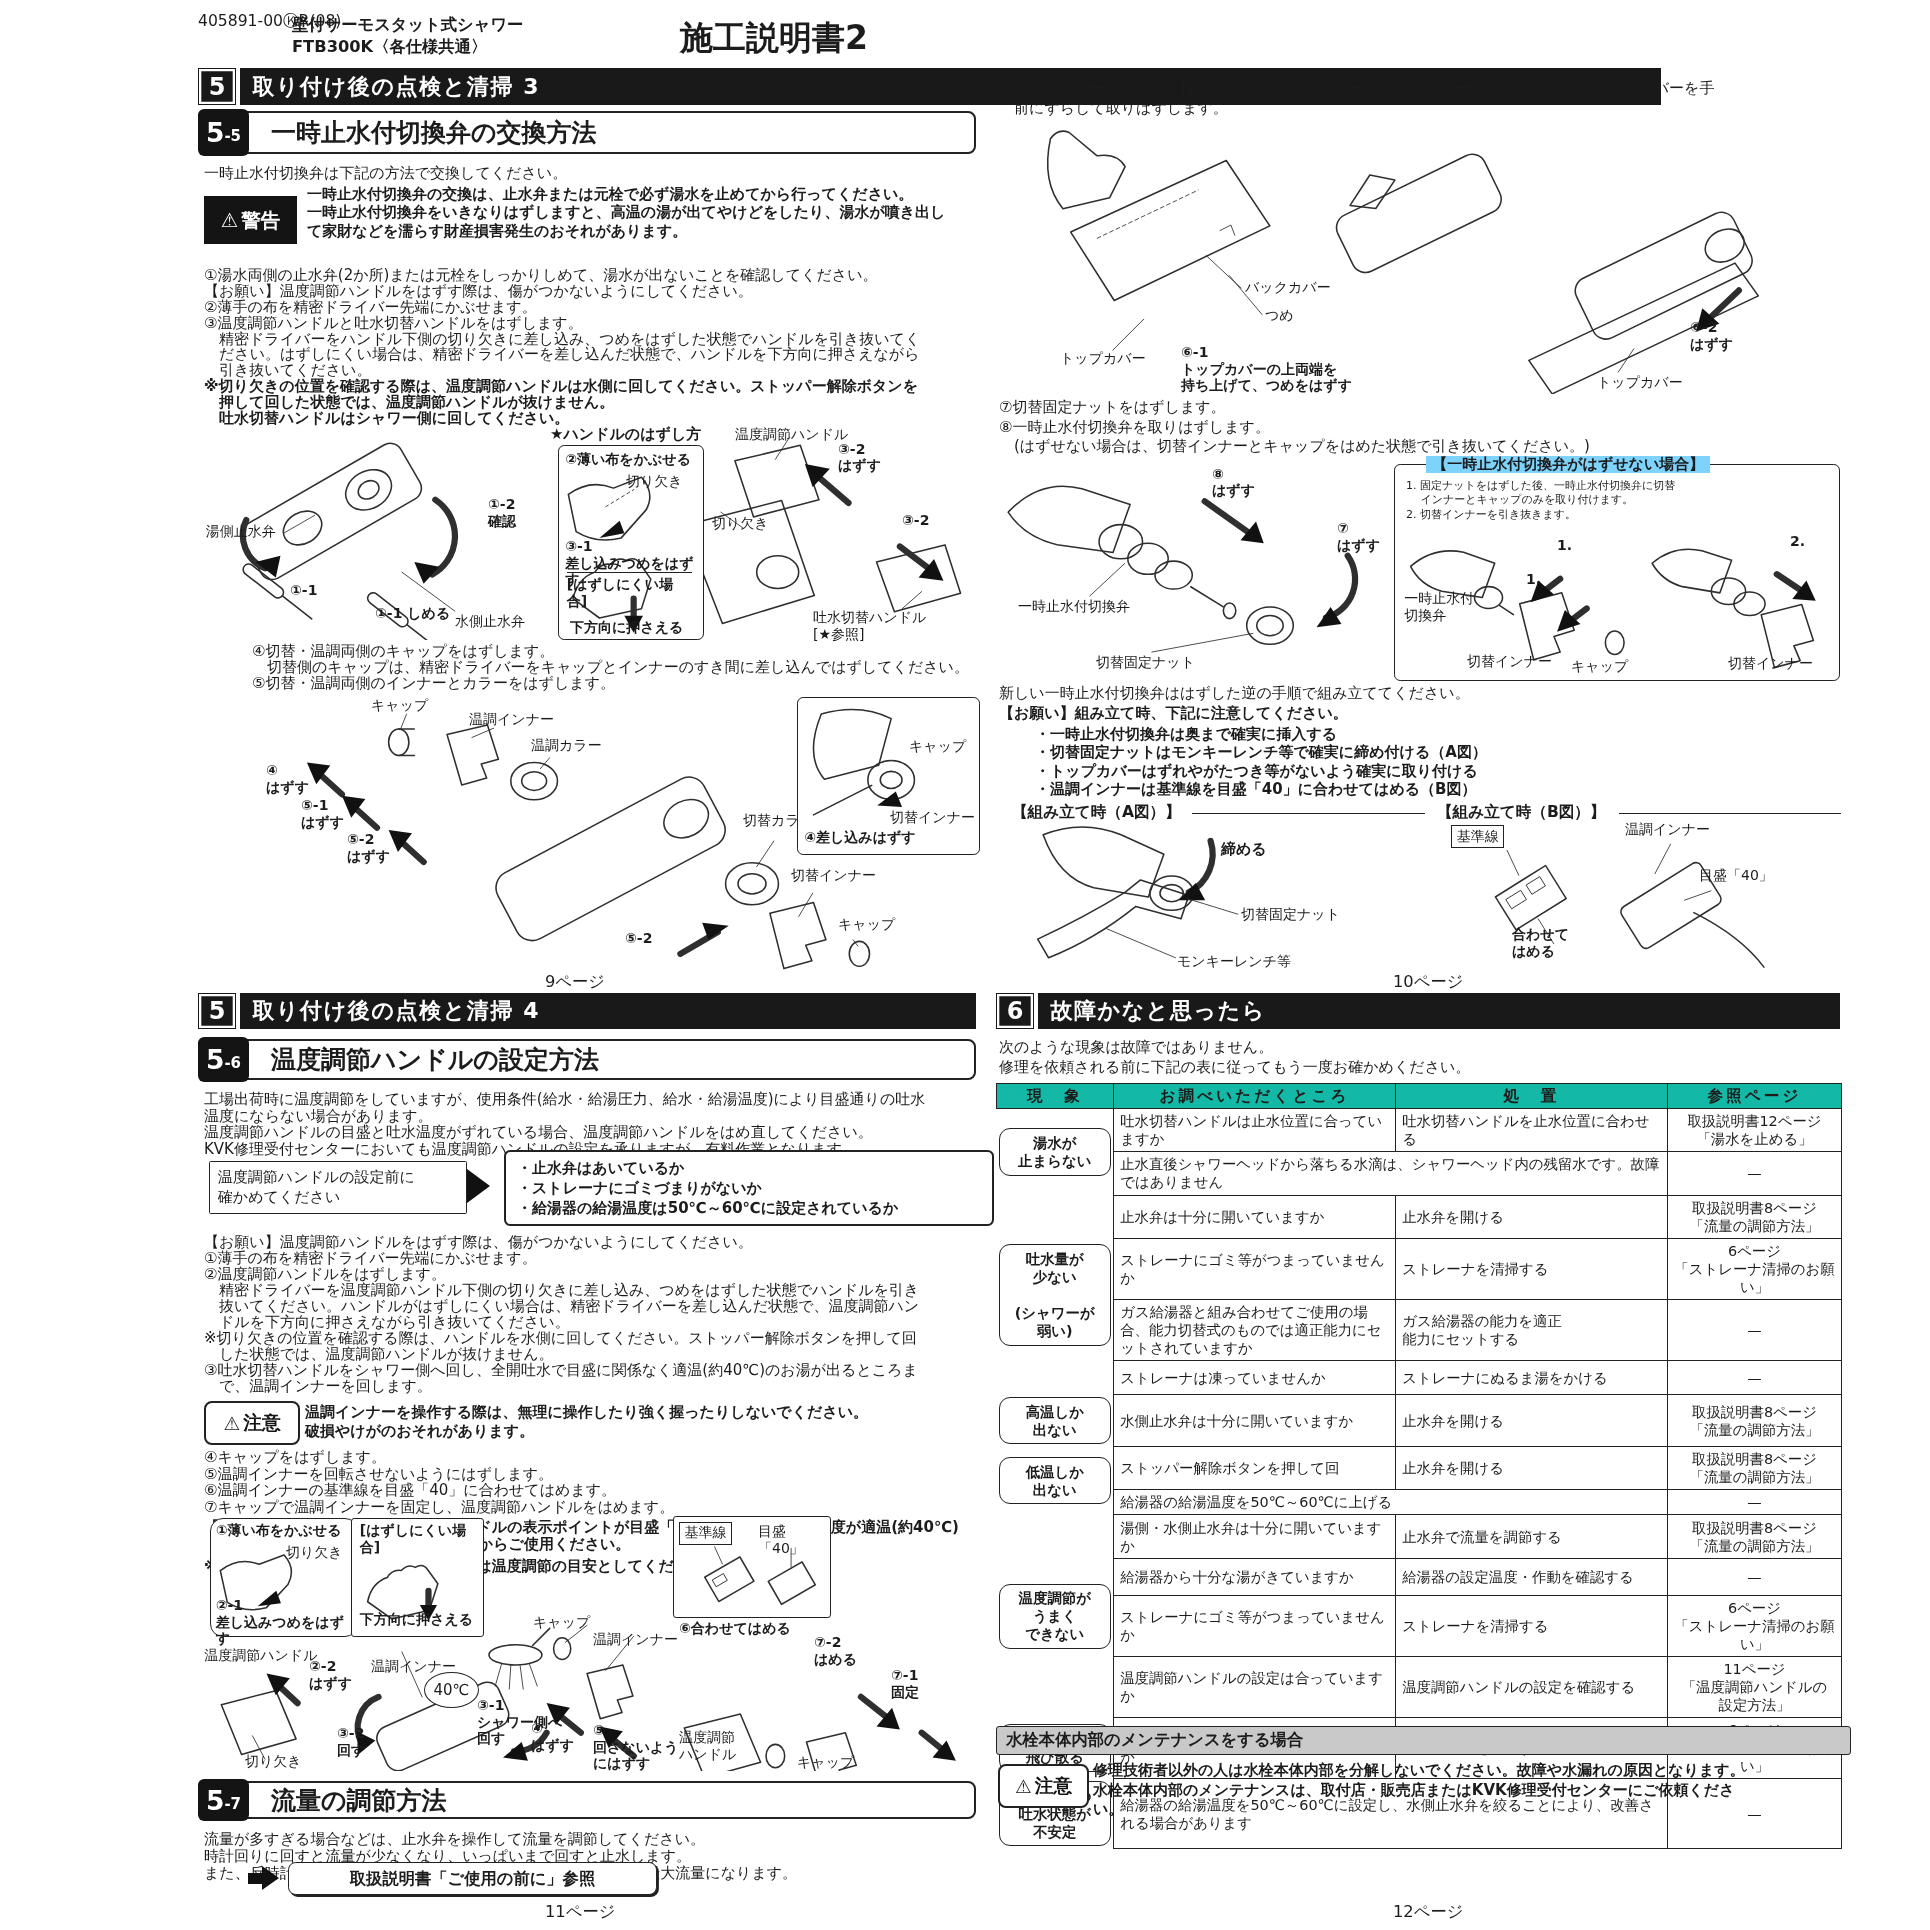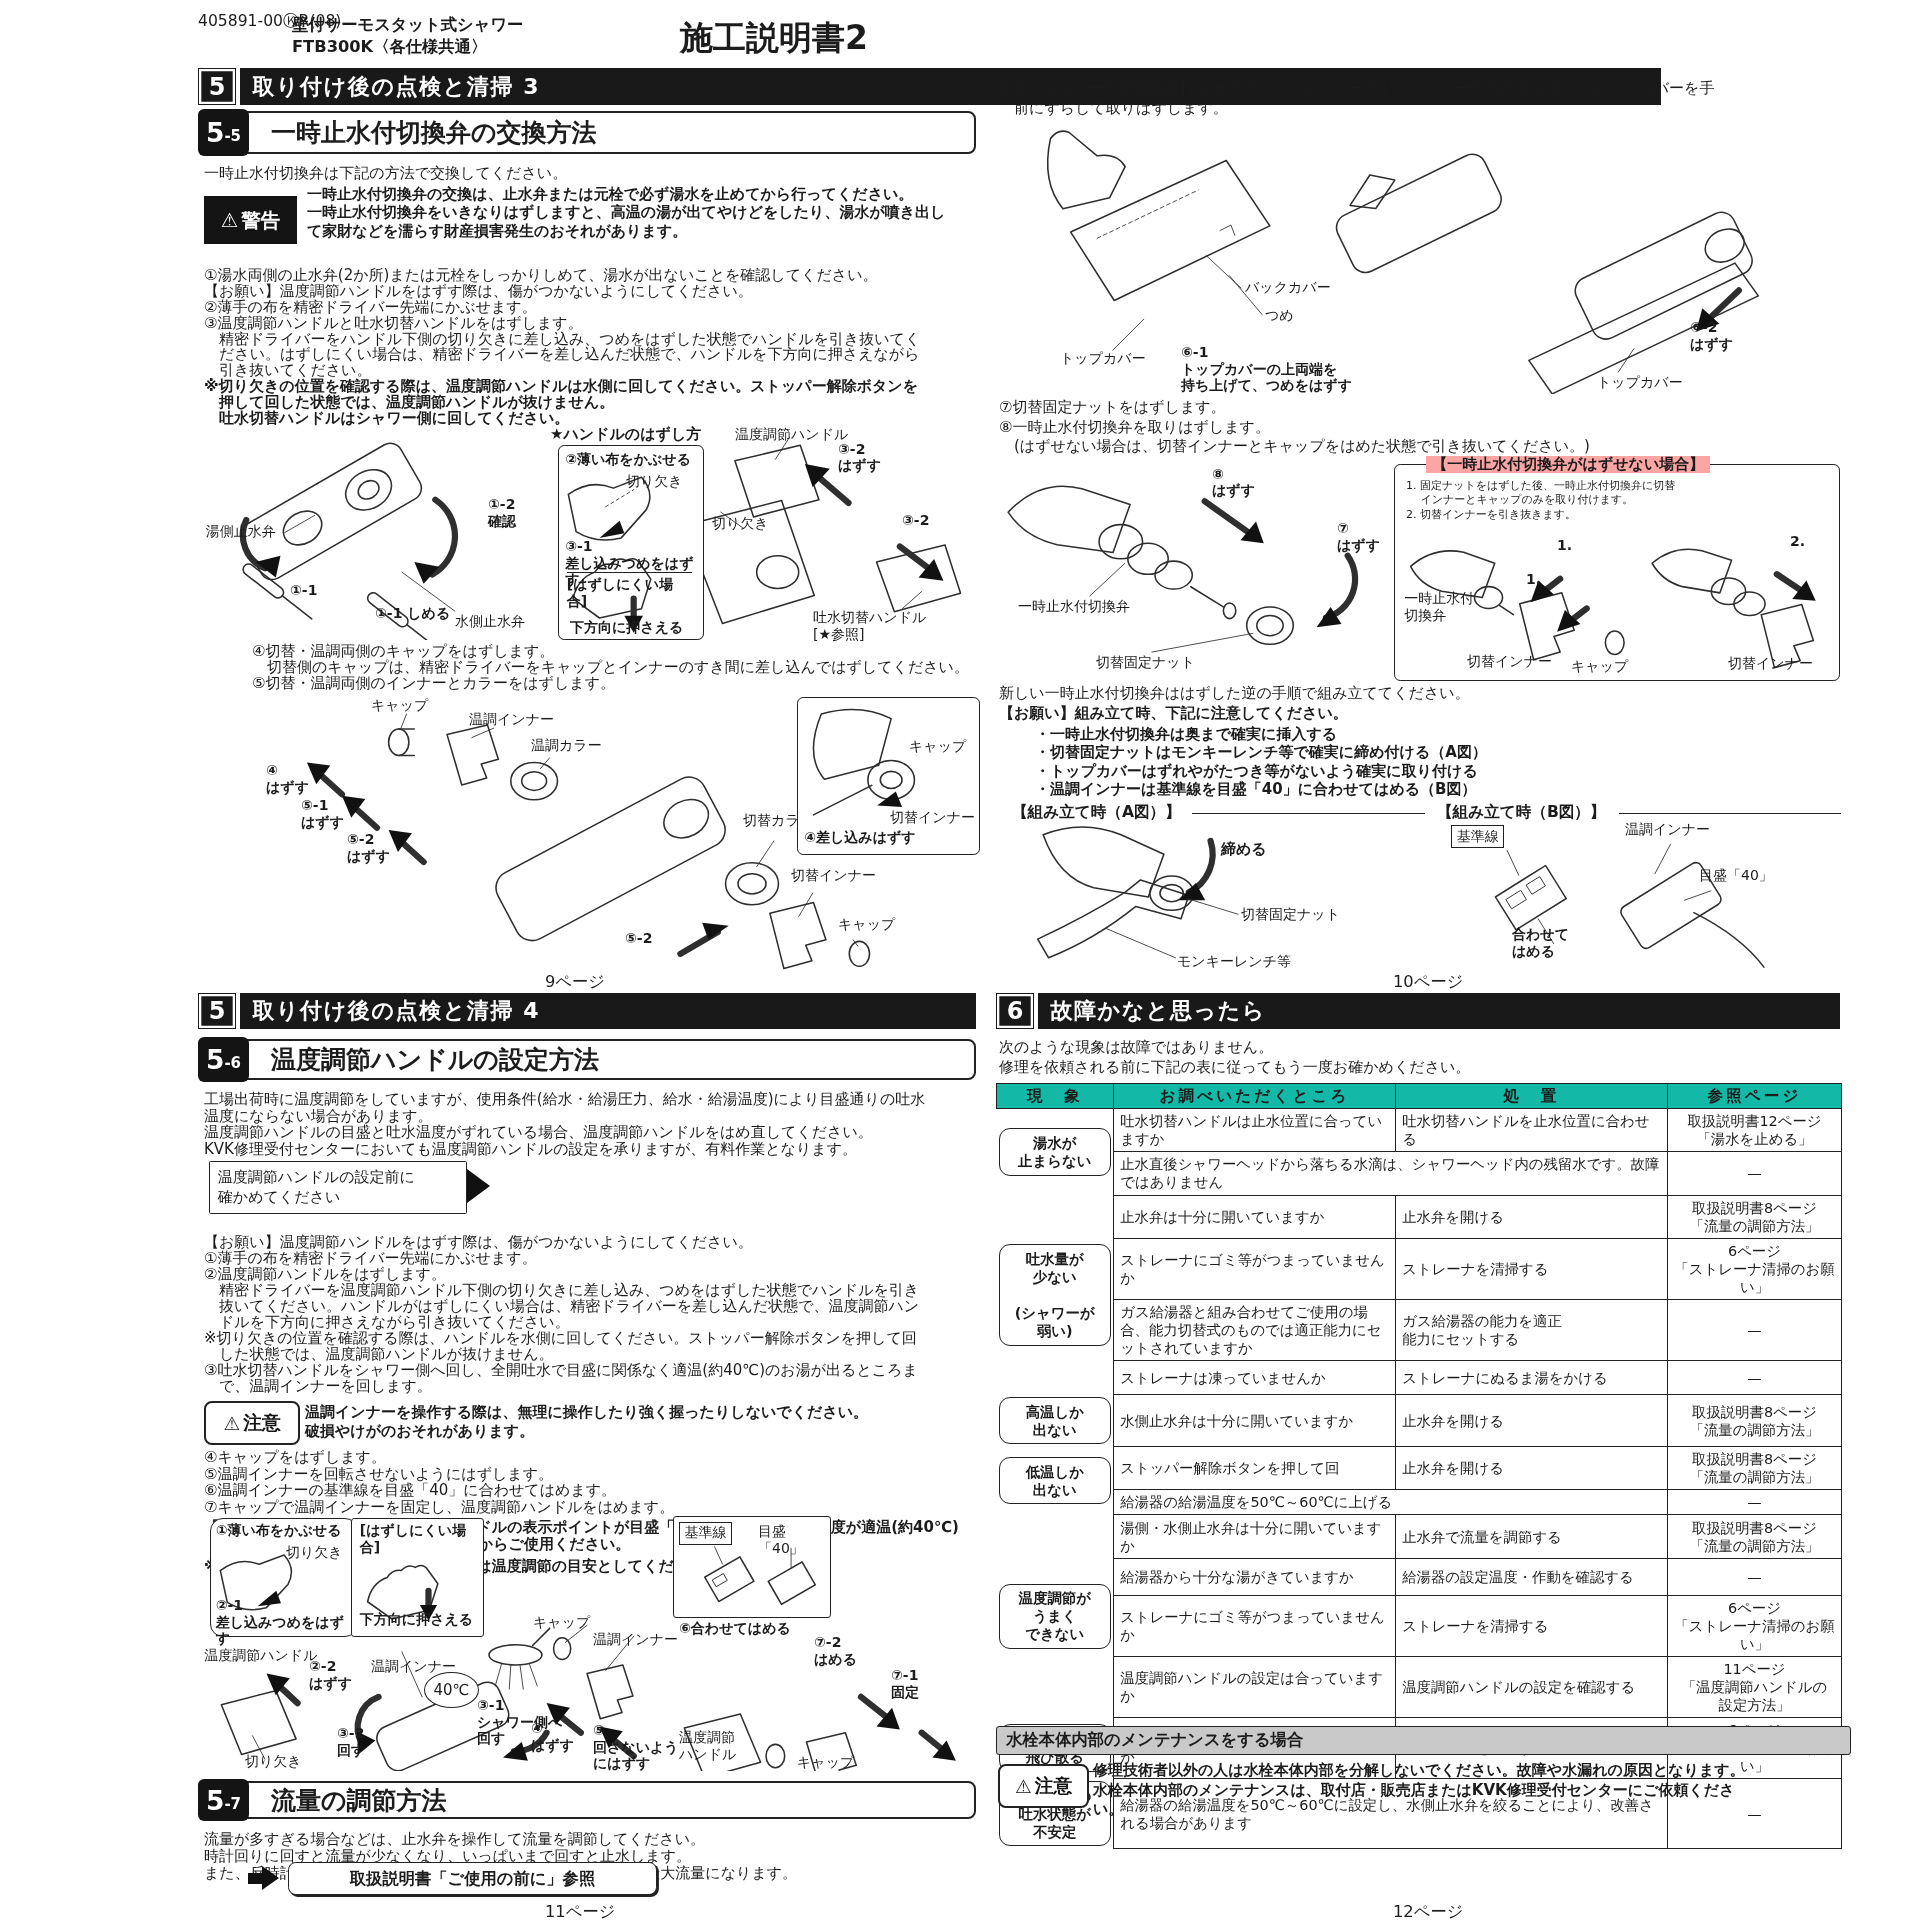--- a/index.html
+++ b/index.html
@@ -244,20 +244,23 @@
   </div>
 
   <div class="abs t19 pre" style="left:204px;top:1091px;width:774px;line-height:1.1;">工場出荷時に温度調節をしていますが、使用条件(給水・給湯圧力、給水・給湯温度)により目盛通りの吐水
 温度にならない場合があります。
 温度調節ハンドルの目盛と吐水温度がずれている場合、温度調節ハンドルをはめ直してください。
 KVK修理受付センターにおいても温度調節ハンドルの設定を承りますが、有料作業となります。</div>
 
   <div class="abs boxed pre" style="left:209px;top:1161px;width:248px;height:51px;border-radius:1.6px;display:flex;align-items:center;padding-left:7.8px;font-size:15px;line-height:1.3;">温度調節ハンドルの設定前に
 確かめてください</div>
   <div class="abs tri-right" style="left:467px;top:1169px;"></div>
+  <div class="abs boxed pre b" style="left:504px;top:1150px;width:475px;height:72px;display:flex;flex-direction:column;justify-content:center;padding-left:11px;font-size:15px;line-height:1.35;border-width:2.3px;">・止水弁はあいているか
+・ストレーナにゴミづまりがないか
+・給湯器の給湯温度は50℃～60℃に設定されているか</div>
 
   <div class="abs t19 pre" style="left:204px;top:1234px;width:774px;line-height:1.07;">【お願い】温度調節ハンドルをはずす際は、傷がつかないようにしてください。
 ①薄手の布を精密ドライバー先端にかぶせます。
 ②温度調節ハンドルをはずします。
 　精密ドライバーを温度調節ハンドル下側の切り欠きに差し込み、つめをはずした状態でハンドルを引き
 　抜いてください。ハンドルがはずしにくい場合は、精密ドライバーを差し込んだ状態で、温度調節ハン
 　ドルを下方向に押さえながら引き抜いてください。
 ※切り欠きの位置を確認する際は、ハンドルを水側に回してください。ストッパー解除ボタンを押して回
 　した状態では、温度調節ハンドルが抜けません。
 ③吐水切替ハンドルをシャワー側へ回し、全開吐水で目盛に関係なく適温(約40℃)のお湯が出るところま
@@ -452,21 +455,21 @@
       <line class="thin" x1="120" y1="170" x2="165" y2="128"></line>
       <line class="thin" x1="200" y1="242" x2="330" y2="218"></line>
     </svg>
     <div class="lbl b" style="left:216px;top:1.6px;">⑧
 はずす</div>
     <div class="lbl b" style="left:341px;top:56px;">⑦
 はずす</div>
     <div class="lbl" style="left:22px;top:134px;">一時止水付切換弁</div>
     <div class="lbl" style="left:100px;top:190px;">切替固定ナット</div>
     <div class="inset" style="left:398px;top:0px;width:444px;height:215px;">
-      <div class="lbl b" style="left:31px;top:-9.3px;background:#fca5a5;padding:0 6.2px;font-size:15px;">【一時止水付切換弁がはずせない場合】</div>
+      <div class="lbl b" style="left:31px;top:-9.3px;background:#7dd3fc;padding:0 6.2px;font-size:15px;">【一時止水付切換弁がはずせない場合】</div>
       <div class="lbl" style="left:11px;top:14px;font-size:11px;line-height:1.3;">1. 固定ナットをはずした後、一時止水付切換弁に切替
 　 インナーとキャップのみを取り付けます。
 2. 切替インナーを引き抜きます。</div>
       <svg class="sk" style="top:78px;" width="441" height="134" viewBox="0 0 566 172">
         <path d="M20,30 q30,-26 68,-18 l40,14 -16,44 -52,-8 q-28,-8 -40,-32 z"></path>
         <ellipse cx="120" cy="70" rx="18" ry="14"></ellipse>
           <line x1="134" y1="80" x2="152" y2="92" stroke-width="4"></line>
         <path d="M160,78 l54,-14 16,48 -26,8 8,20 -34,10 z"></path>
         <ellipse cx="282" cy="128" rx="12" ry="15"></ellipse>
         <line class="thick" x1="212" y1="46" x2="186" y2="66"></line>

